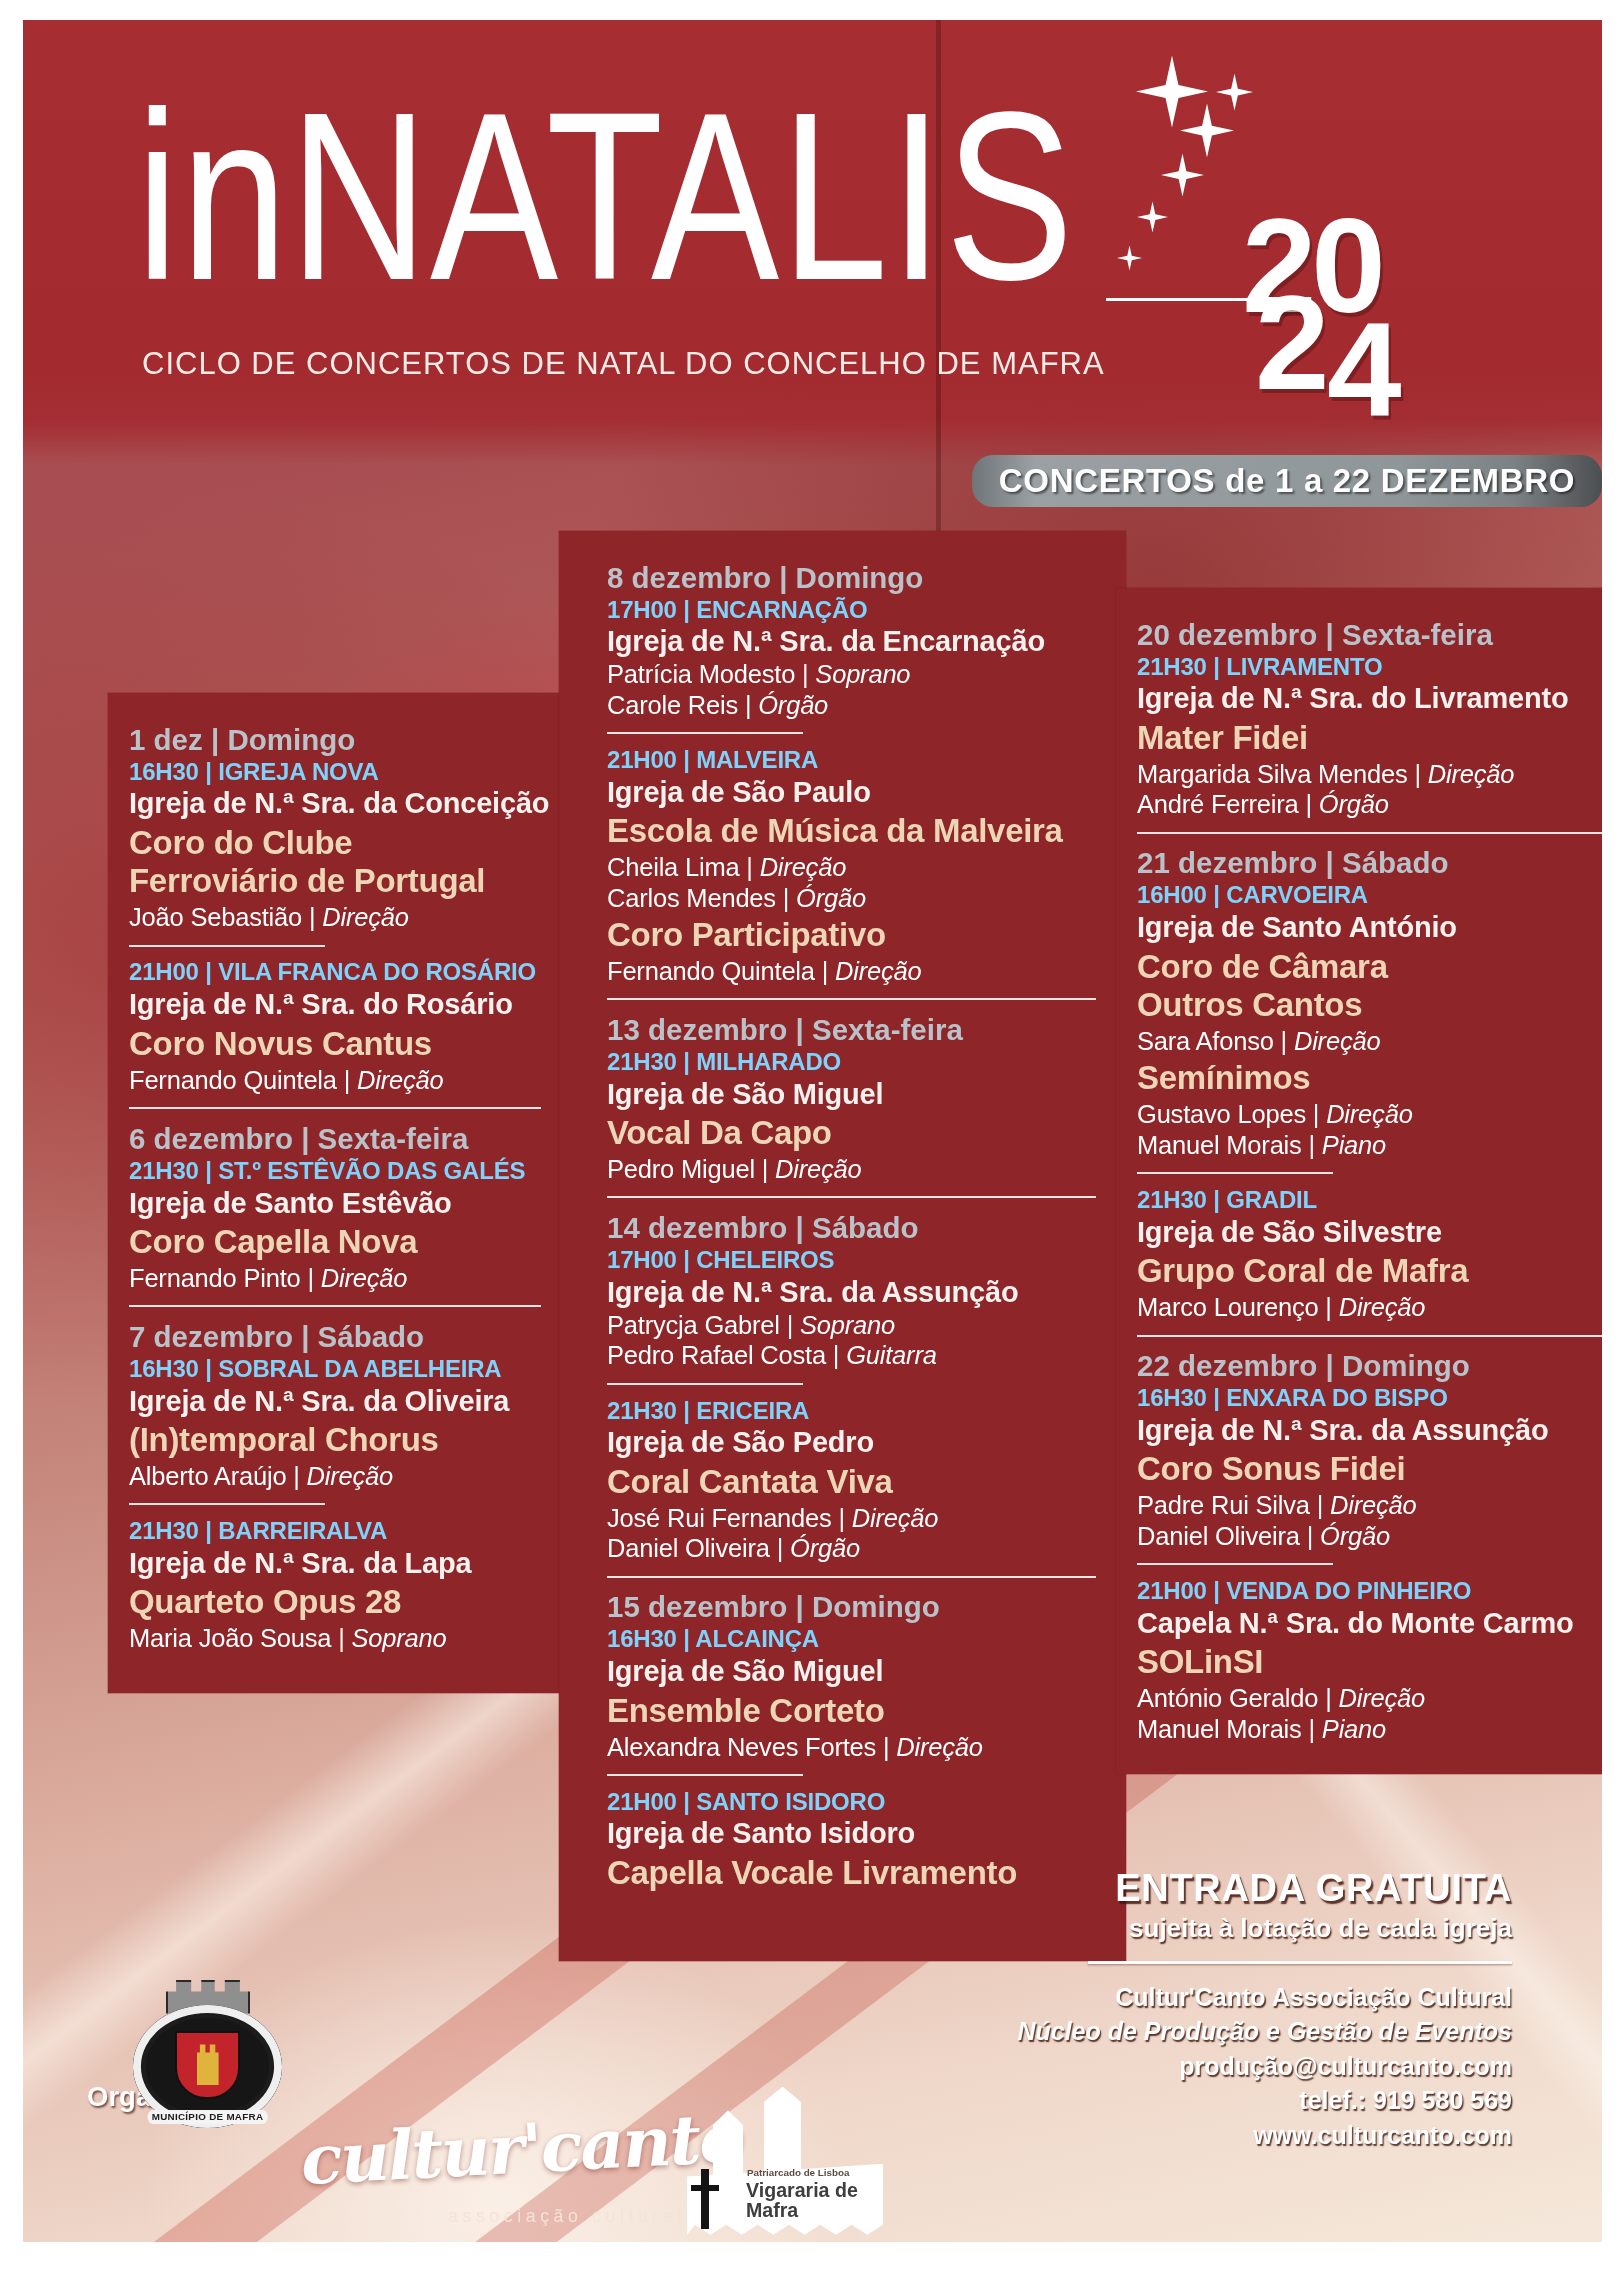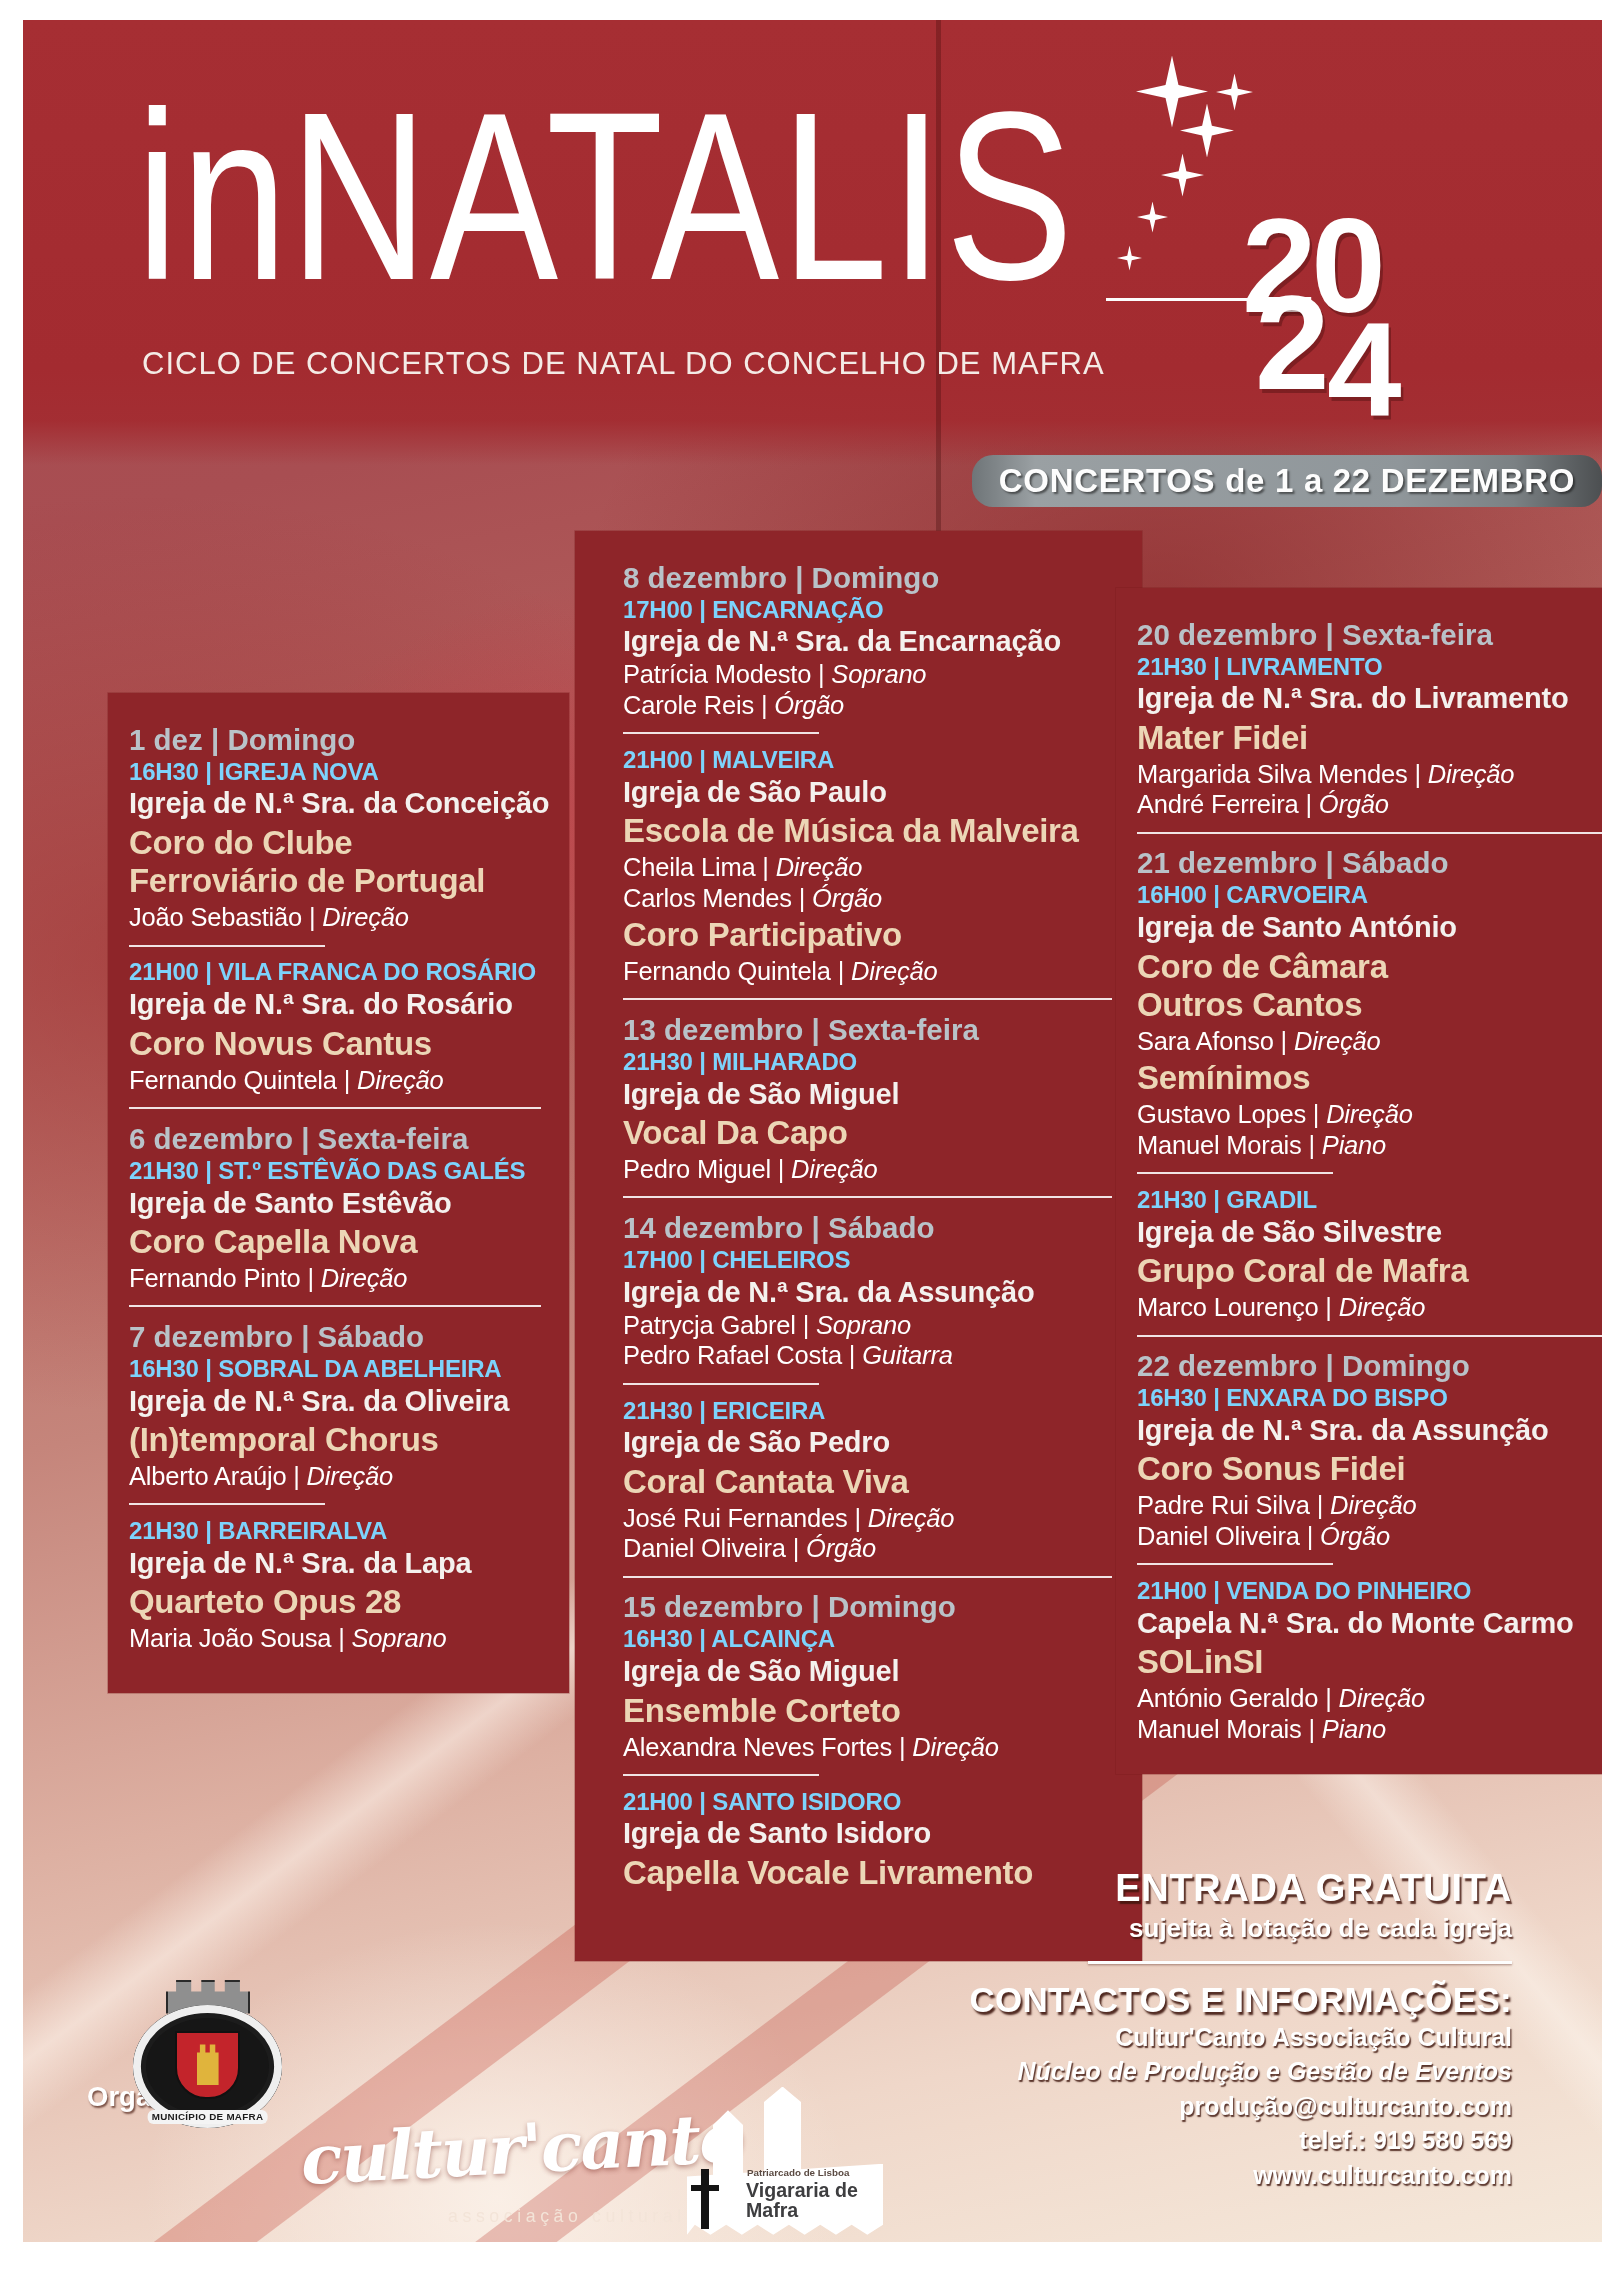--- a/index.html
+++ b/index.html
@@ -52,21 +52,21 @@
 
   .banner{position:absolute;left:949px;top:435px;width:630px;height:52px;
     background:linear-gradient(90deg,#6f7578 0%,#9aa0a3 10%,#8f969a 68%,#7b8184 86%,#4c4f51 100%);
     display:flex;align-items:center;justify-content:center;border-radius:21px;}
   .banner-text{color:#fdfdfd;font-size:33px;font-weight:700;letter-spacing:0.7px;white-space:nowrap;
     text-shadow:2px 2px 2px rgba(20,20,20,.55);}
 
   .panel{position:absolute;background:var(--panel-red);padding:29px 19.6px 19.6px 21px;overflow:hidden;
     box-shadow:0 0 0 0.7px rgba(120,25,28,.4);}
   .panel.left{left:85px;top:673px;width:461px;height:1000px;}
-  .panel.middle{left:552px;top:511px;width:567px;height:1430px;padding-left:48px;}
+  .panel.middle{left:536px;top:511px;width:567px;height:1430px;padding-left:48px;}
   .panel.right{left:1049px;top:568px;width:526px;height:1186px;margin-left:44px;}
 
   .line{white-space:nowrap;}
   .line.date{color:var(--date-grey);font-size:29.5px;font-weight:600;line-height:1.22;}
   .line.time{color:#7dd3fc;font-size:24px;font-weight:700;line-height:1.2;letter-spacing:-0.2px;}
   .line.church{color:#f4f1ee;font-size:29px;font-weight:600;line-height:1.2;letter-spacing:-0.2px;}
   .line.group{color:var(--cream);font-size:33px;font-weight:600;line-height:1.17;margin:2.6px 0 1.3px 0;
     letter-spacing:-0.3px;white-space:pre-line;}
   .line.person{color:#fff;font-size:25.5px;font-weight:500;line-height:1.2;letter-spacing:-0.2px;}
   .line.person em{font-style:italic;font-weight:500;}
@@ -264,21 +264,20 @@
       <div class="line church">Capela N.ª Sra. do Monte Carmo</div>
       <div class="line group">SOLinSI</div>
       <div class="line person"><span>António Geraldo</span><span> | </span><em>Direção</em></div>
       <div class="line person"><span>Manuel Morais</span><span> | </span><em>Piano</em></div>
     </div>
 
   <div class="footer-right">
     <div class="entrada-title">ENTRADA GRATUITA</div>
     <div class="entrada-sub">sujeita à lotação de cada igreja</div>
     <div class="footer-divider"></div>
-    <div class="contacts-title">CONTACTOS E INFORMAÇÕES:</div>
     <div>
         <div class="contact-line">Cultur'Canto Associação Cultural</div>
         <div class="contact-line italic">Núcleo de Produção e Gestão de Eventos</div>
         <div class="contact-line">produção@culturcanto.com</div>
         <div class="contact-line">telef.: 919 580 569</div>
         <div class="contact-line">www.culturcanto.com</div>
       </div>
   </div>
 
   <div class="org-label">Organização:</div>

